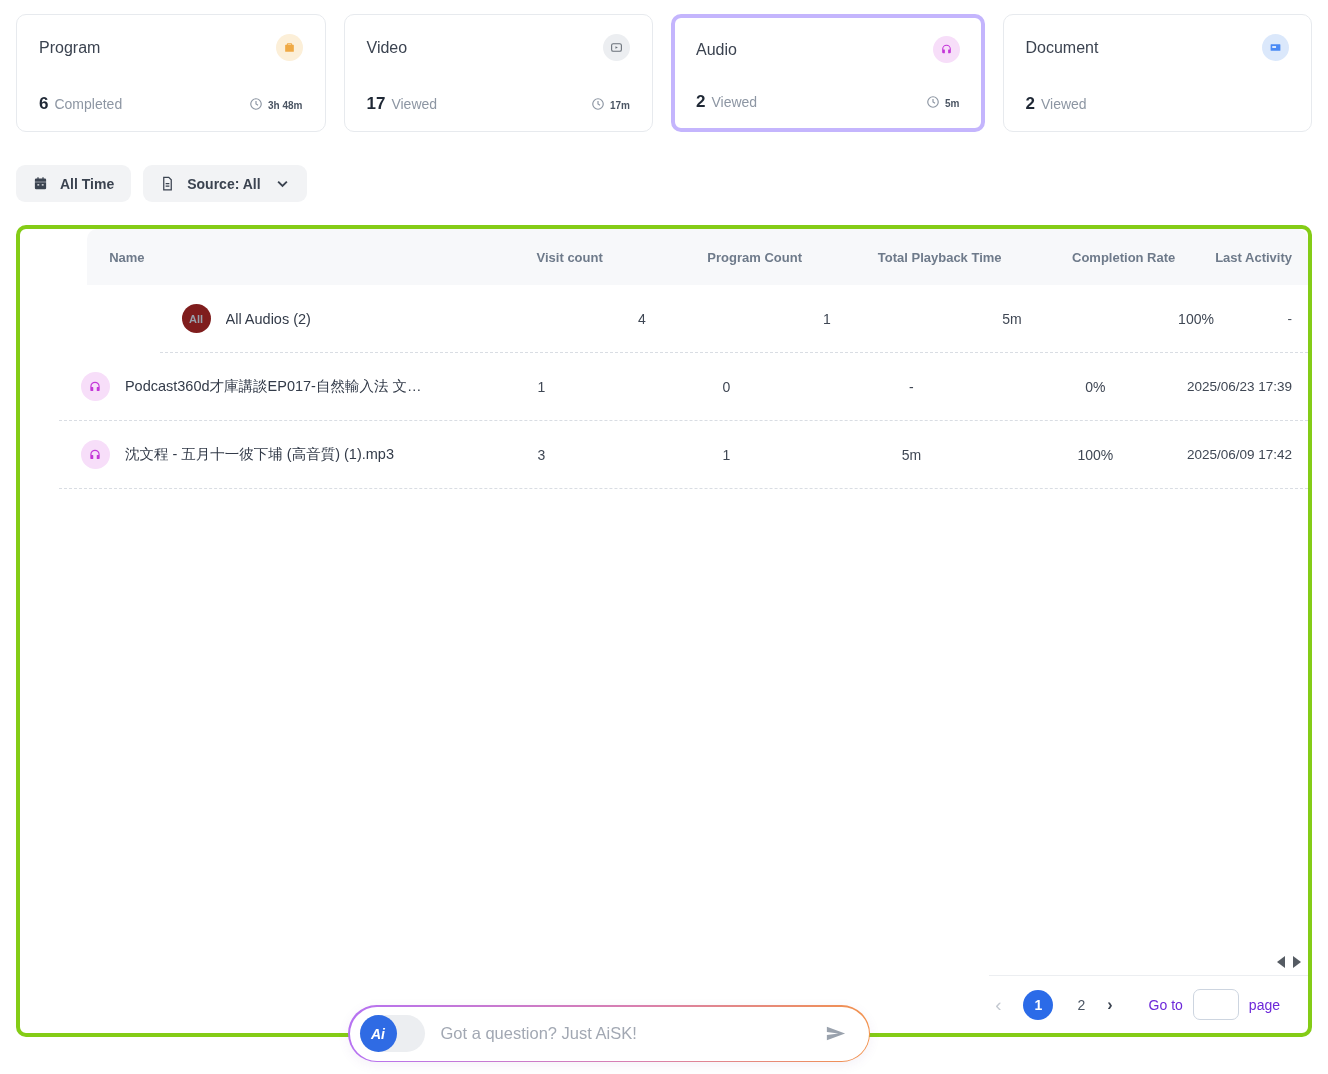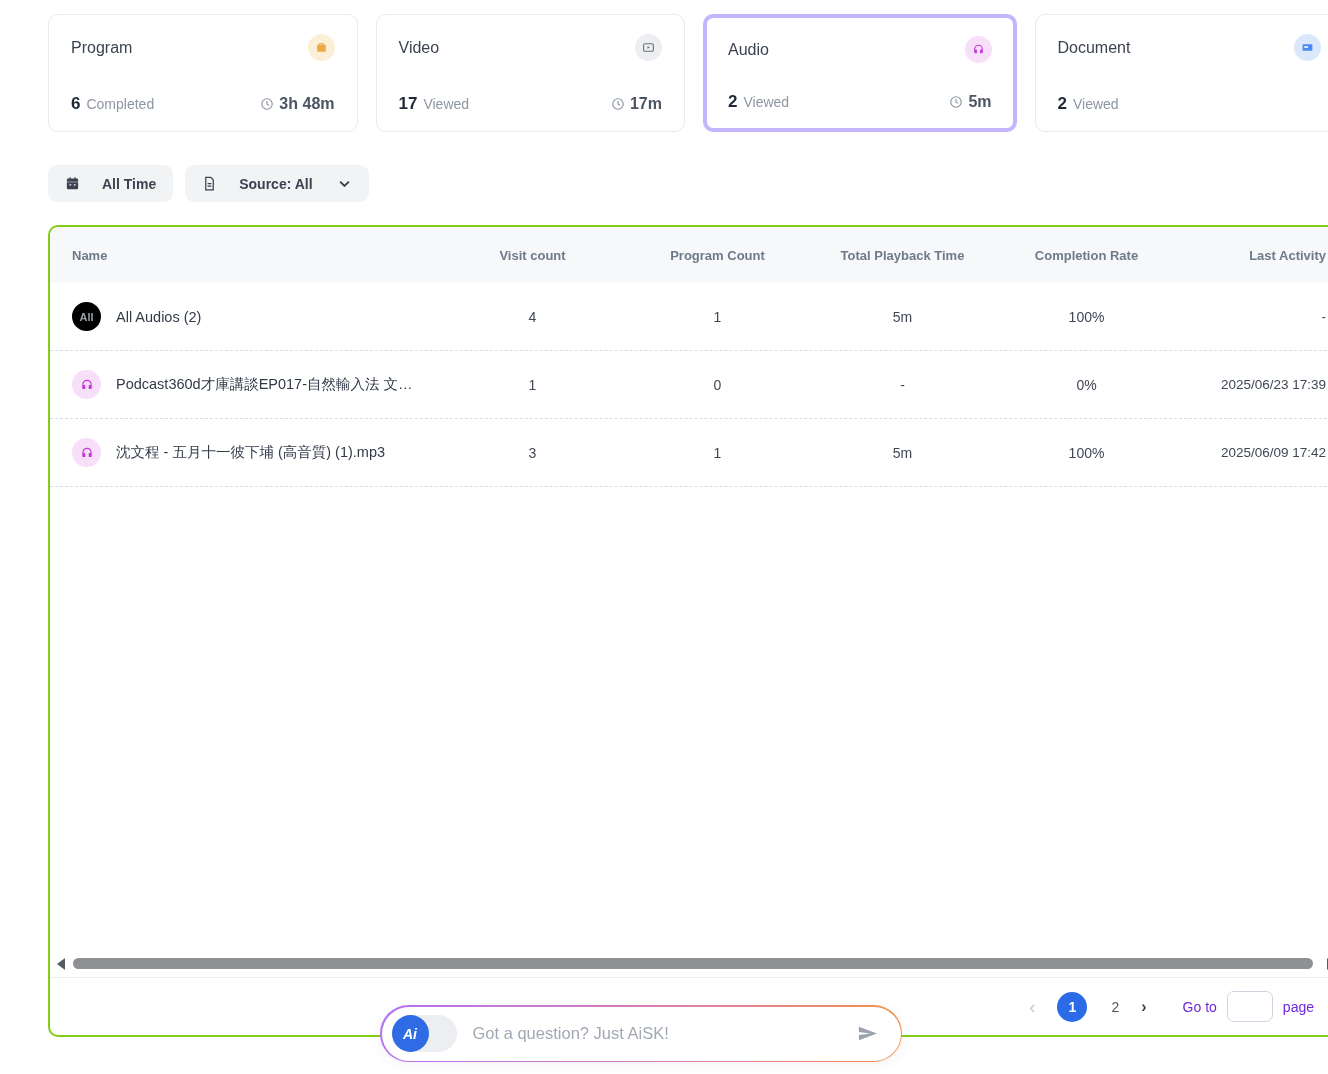--- a/index.html
+++ b/index.html
@@ -1,60 +1,60 @@
 <!DOCTYPE html>
 <html><head>
 <meta charset="utf-8">
 <style>
   * { margin:0; padding:0; box-sizing:border-box; }
   html,body { width:1328px; height:1074px; background:#ffffff;
     font-family:"Liberation Sans", sans-serif; overflow:hidden; }
-  .page { position:relative; width:1076px; height:1074px; background:#fff;margin-left:32px; }
+  .page { position:relative; width:1076px; height:1074px; background:#fff; }
 
   
   .cards-row { position:absolute; left:16px; top:14px; width:1296px; height:118px;
     display:flex; gap:18px; }
   .card { flex:1; background:#fff; border:1px solid #e7eaee; border-radius:10px;
     padding:19px 22px 17px; display:flex; flex-direction:column; justify-content:space-between; }
   .card.selected { border:4px solid #c4b5fd; padding:18px 21px 16px; }
   .card-top { display:flex; align-items:center; justify-content:space-between; }
   .card-title { font-size:16px; font-weight:500; color:#3b4350; }
   .icon-circle { width:27px; height:27px; border-radius:50%; display:flex;
     align-items:center; justify-content:center; flex:none; }
   .icon-circle svg { width:13px; height:13px; }
   .card-bottom { display:flex; align-items:center; justify-content:space-between; }
   .card-stat { font-size:14px; color:#8d96a3; }
   .card-stat b { font-size:17px; font-weight:700; color:#1f2835; margin-right:6px; }
-  .card-time { display:flex; align-items:center; gap:5px; font-size:16px; font-weight:700; color:#4b5563; }
+  .card-time { display:flex; align-items:flex-end; gap:5px; font-size:10px; font-weight:700; color:#4b5563; }
   .card-time svg { width:14px; height:14px; color:#8d96a3; }
 
   
   .filters { position:absolute; left:16px; top:165px; display:flex; gap:12px; }
   .filter-btn { height:37px; background:#f2f3f5; border:none; border-radius:9px;
-    padding:0 17px; display:flex; align-items:center; gap:22px;
+    padding:0 17px; display:flex; align-items:center; gap:12px;
     font-family:"Liberation Sans", sans-serif; font-size:14px; font-weight:700; color:#3b4350; cursor:pointer; }
   .filter-btn svg { width:15px; height:15px; color:#3b4350; }
   .chev { width:11px; height:11px; color:#4b5563; margin-left:2px; }
 
   
   .table-card { position:absolute; left:16px; top:225px; width:1296px; height:812px;
-    border:2px solid #84cc16; border-radius:10px; background:#fff;
-    display:flex; flex-direction:column; }
+    border:4px solid #84cc16; border-radius:10px; background:#fff;
+    display:flex; flex-direction:column;align-items:flex-end; }
   .grid-cols { display:grid; grid-template-columns:390px 185px 185px 185px 183px 1fr; align-items:center; }
   .thead { height:56px; background:#f7f8fa; border-radius:10px 10px 0 0; }
   .th { font-size:13px; font-weight:700; color:#6e7a8a; text-align:center; }
   .th.col-name { text-align:left; padding-left:22px; }
   .th.col-last { text-align:right; padding-right:16px; }
   .trow { height:68px; border-bottom:1px dashed #d9dde3; cursor:pointer; background:#fff; }
   .td { font-size:14px; color:#3f4754; text-align:center; }
   .td.col-last { text-align:right; padding-right:16px; font-size:13.5px; }
   .name-cell { display:flex; align-items:center; gap:15px; padding-left:22px; overflow:hidden; }
   .row-badge { width:29px; height:29px; border-radius:50%; flex:none;
     display:flex; align-items:center; justify-content:center; }
-  .row-badge.all { background:#000000; color:#98a0ab; font-size:11px; font-weight:700; }
+  .row-badge.all { background:#7f1d1d; color:#98a0ab; font-size:11px; font-weight:700; }
   .row-badge.audio { background:#f7def9; color:#c436d8; }
   .row-badge svg { width:14px; height:14px; }
   .row-name { font-size:14.5px; color:#333b49; white-space:nowrap; overflow:hidden; text-overflow:ellipsis; }
   .tbody-empty { flex:1; }
 
   
   .hscroll { height:27px; display:flex; align-items:center; padding:0 7px; gap:4px; }
   .scroll-arrow { width:0; height:0; border-top:6px solid transparent; border-bottom:6px solid transparent; cursor:pointer; }
   .scroll-arrow.left  { border-right:8px solid #555b63; }
   .scroll-arrow.right { border-left:8px solid #555b63; }

